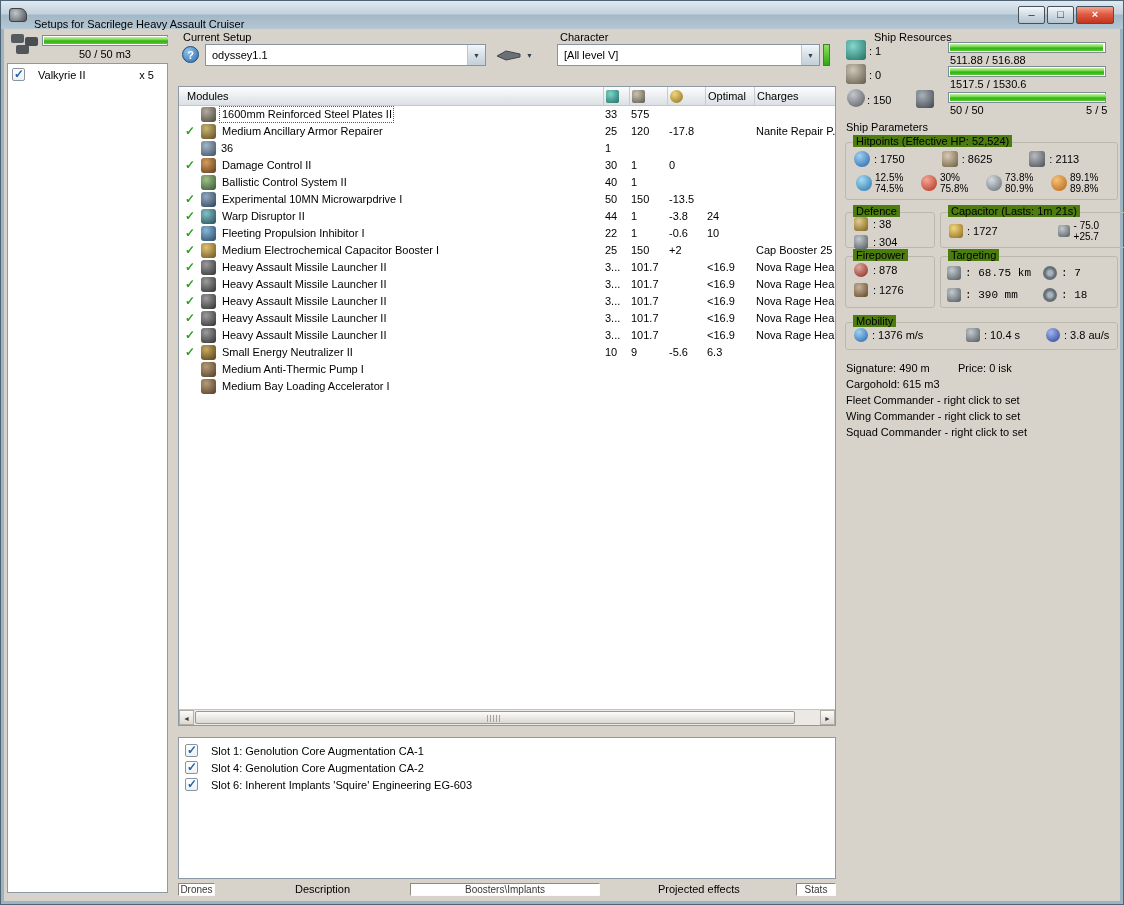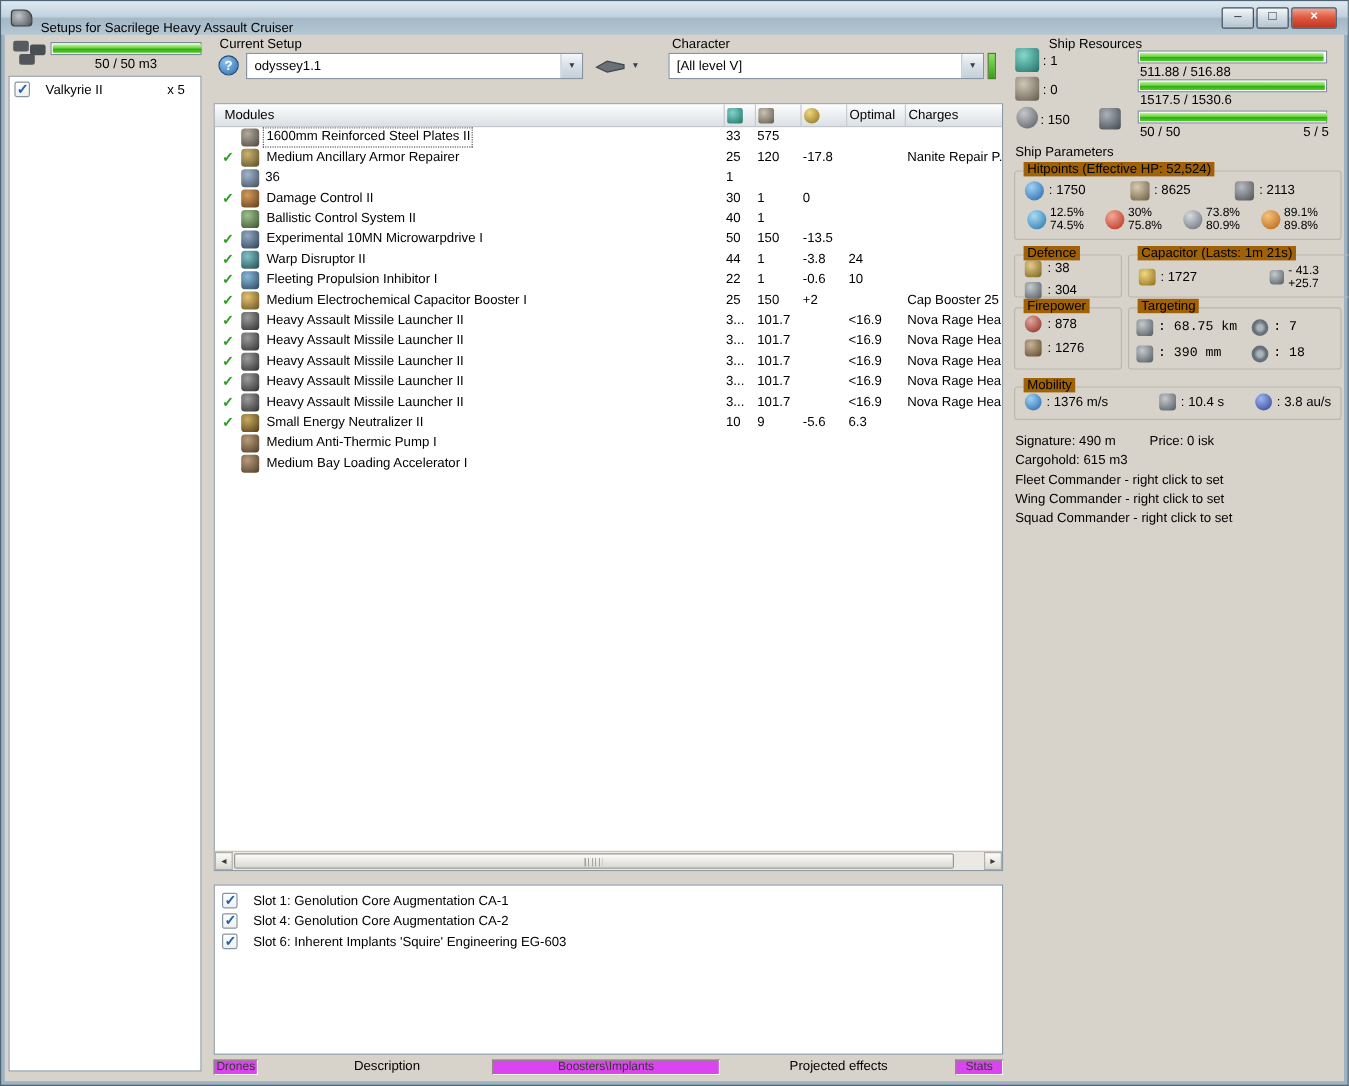--- a/index.html
+++ b/index.html
@@ -22,21 +22,21 @@
 .pbar{position:absolute;background:#fff;border:1px solid #7e8c98;}
 .pbar .fill{position:absolute;top:1px;left:1px;bottom:1px;width:99%;
   background:linear-gradient(#c5f0a6,#66d43c 45%,#2fae10 55%,#55cb2e);}
 .cb{width:13px;height:13px;flex:0 0 auto;background:linear-gradient(#fff,#edf0f2);border:1px solid #8795a3;border-radius:2px;position:relative;}
 .cb.checked::after{content:"\2713";position:absolute;left:1px;top:-2px;font-size:12px;font-weight:bold;color:#2563a8;}
 .combo{position:absolute;height:22px;background:#fff;border:1px solid #8795a3;display:flex;align-items:center;}
 .combo .cval{flex:1;padding:0 6px;white-space:nowrap;overflow:hidden;}
 .combo .cbtn{width:18px;align-self:stretch;border-left:1px solid #bcc7d1;
   background:linear-gradient(#f4f7fa,#dbe2e9 45%,#c3cfd9);display:flex;align-items:center;justify-content:center;font-size:7px;color:#33404d;}
 .gbox{position:absolute;border:1px solid #bdb8ae;border-radius:3px;}
-.gbox>.glabel{position:absolute;top:-8px;left:7px;background:#a16207;padding:0 3px;white-space:nowrap;}
+.gbox>.glabel{position:absolute;top:-8px;left:7px;background:#4d7c0f;padding:0 3px;white-space:nowrap;}
 
 #droneIcon{position:absolute;left:11px;top:34px;width:13px;height:9px;background:#565b5f;border-radius:2px;
   box-shadow:14px 3px 0 #494e52, 5px 11px 0 #51565a;}
 #droneGauge{left:42px;top:35px;width:126px;height:11px;}
 #droneCap{position:absolute;left:42px;top:48px;width:126px;text-align:center;}
 #droneList{position:absolute;left:7px;top:63px;width:161px;height:830px;background:#fff;border:1px solid #8c99a6;padding-top:2px;}
 .litem{display:flex;align-items:center;height:17px;padding:0 4px;gap:13px;}
 .litem .qty{margin-left:auto;padding-right:9px;}
 
 #lblCurrentSetup{position:absolute;left:183px;top:31px;}
@@ -84,21 +84,21 @@
 .sarrow{flex:0 0 15px;height:15px;font-size:7px;line-height:15px;text-align:center;color:#3a3a3a;
   background:linear-gradient(#fbfbfa,#dcd9d2);border:1px solid #b3afa6;}
 #hthumb{height:13px;flex:0 0 600px;margin:0 1px;background:linear-gradient(#fcfcfb,#dbd8d1);border:1px solid #9d9990;border-radius:2px;position:relative;}
 #hthumb::after{content:"";position:absolute;left:50%;top:3px;width:15px;height:7px;margin-left:-8px;
   background:repeating-linear-gradient(90deg,#a9a49a 0 1px,transparent 1px 3px);}
 .strack{flex:1 1 auto;height:13px;}
 
 #implants{position:absolute;left:178px;top:737px;width:658px;height:142px;background:#fff;border:1px solid #8c99a6;padding-top:4px;}
 #implants .litem{padding-left:6px;}
 
-.bbtn{position:absolute;height:13px;background:#d946ef;border:1px solid;border-color:#8e8a82 #fbfaf7 #fbfaf7 #8e8a82;
+.bbtn{position:absolute;height:13px;background:#ffffff;border:1px solid;border-color:#8e8a82 #fbfaf7 #fbfaf7 #8e8a82;
   font-size:10px;line-height:11px;text-align:center;color:#3a3834;overflow:hidden;}
 #btnDrones{left:178px;top:883px;width:37px;}
 #btnBoosters{left:410px;top:883px;width:190px;}
 #btnStats{left:796px;top:883px;width:40px;}
 #lblDescription{position:absolute;left:295px;top:883px;}
 #lblProjected{position:absolute;left:658px;top:883px;}
 
 #lblShipResources{position:absolute;left:874px;top:31px;}
 .sicon{position:absolute;width:20px;height:20px;border-radius:3px;}
 .i-cpu{background:radial-gradient(circle at 35% 30%,#86d8cb,#1e6e64);}
@@ -531,21 +531,21 @@
   </div>
 
   <div class="gbox" id="gbCap">
     <div class="glabel">Capacitor (Lasts: 1m 21s)</div>
     <div id="capInner">
       <span class="sicon14 i-capac"></span>
       <span>: 1727</span>
       <span class="spacer"></span>
       <span class="sicon14" style="width:12px;height:12px"></span>
       <span class="capcol">
-        <span>- 41.3</span>
+        <span>- 75.0</span>
         <span>+25.7</span>
       </span>
     </div>
   </div>
 
   <div class="gbox" id="gbFire">
     <div class="glabel">Firepower</div>
     <div class="statline">
         <span class="sicon14 i-volley"></span>
         <span>: 878</span>

